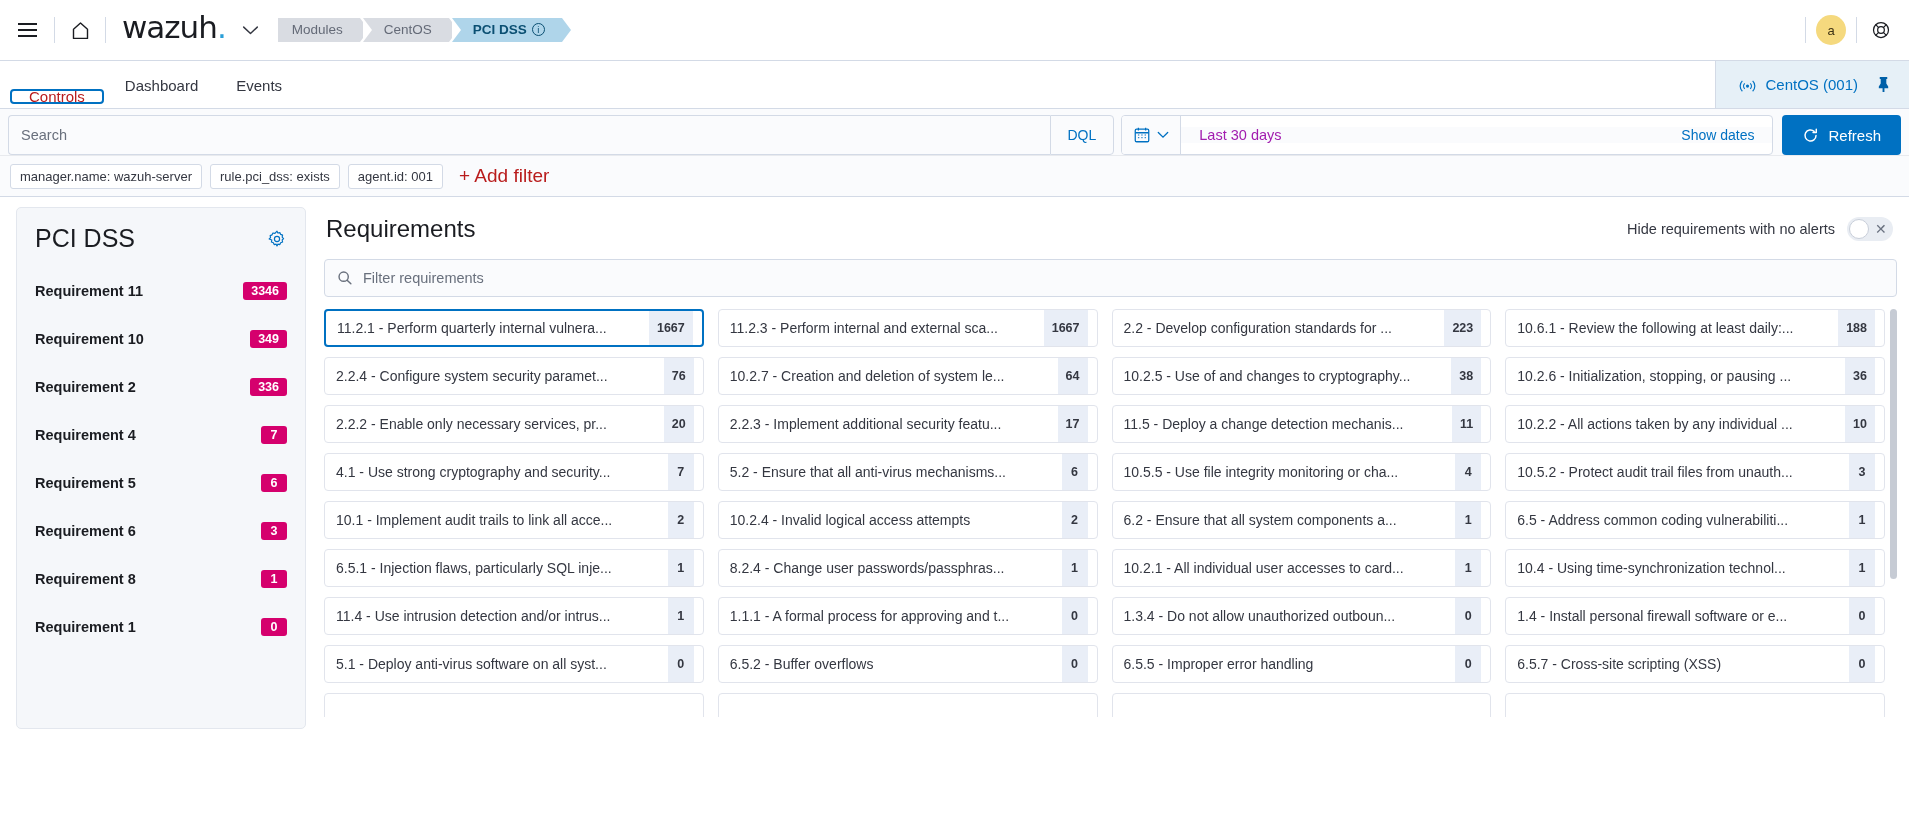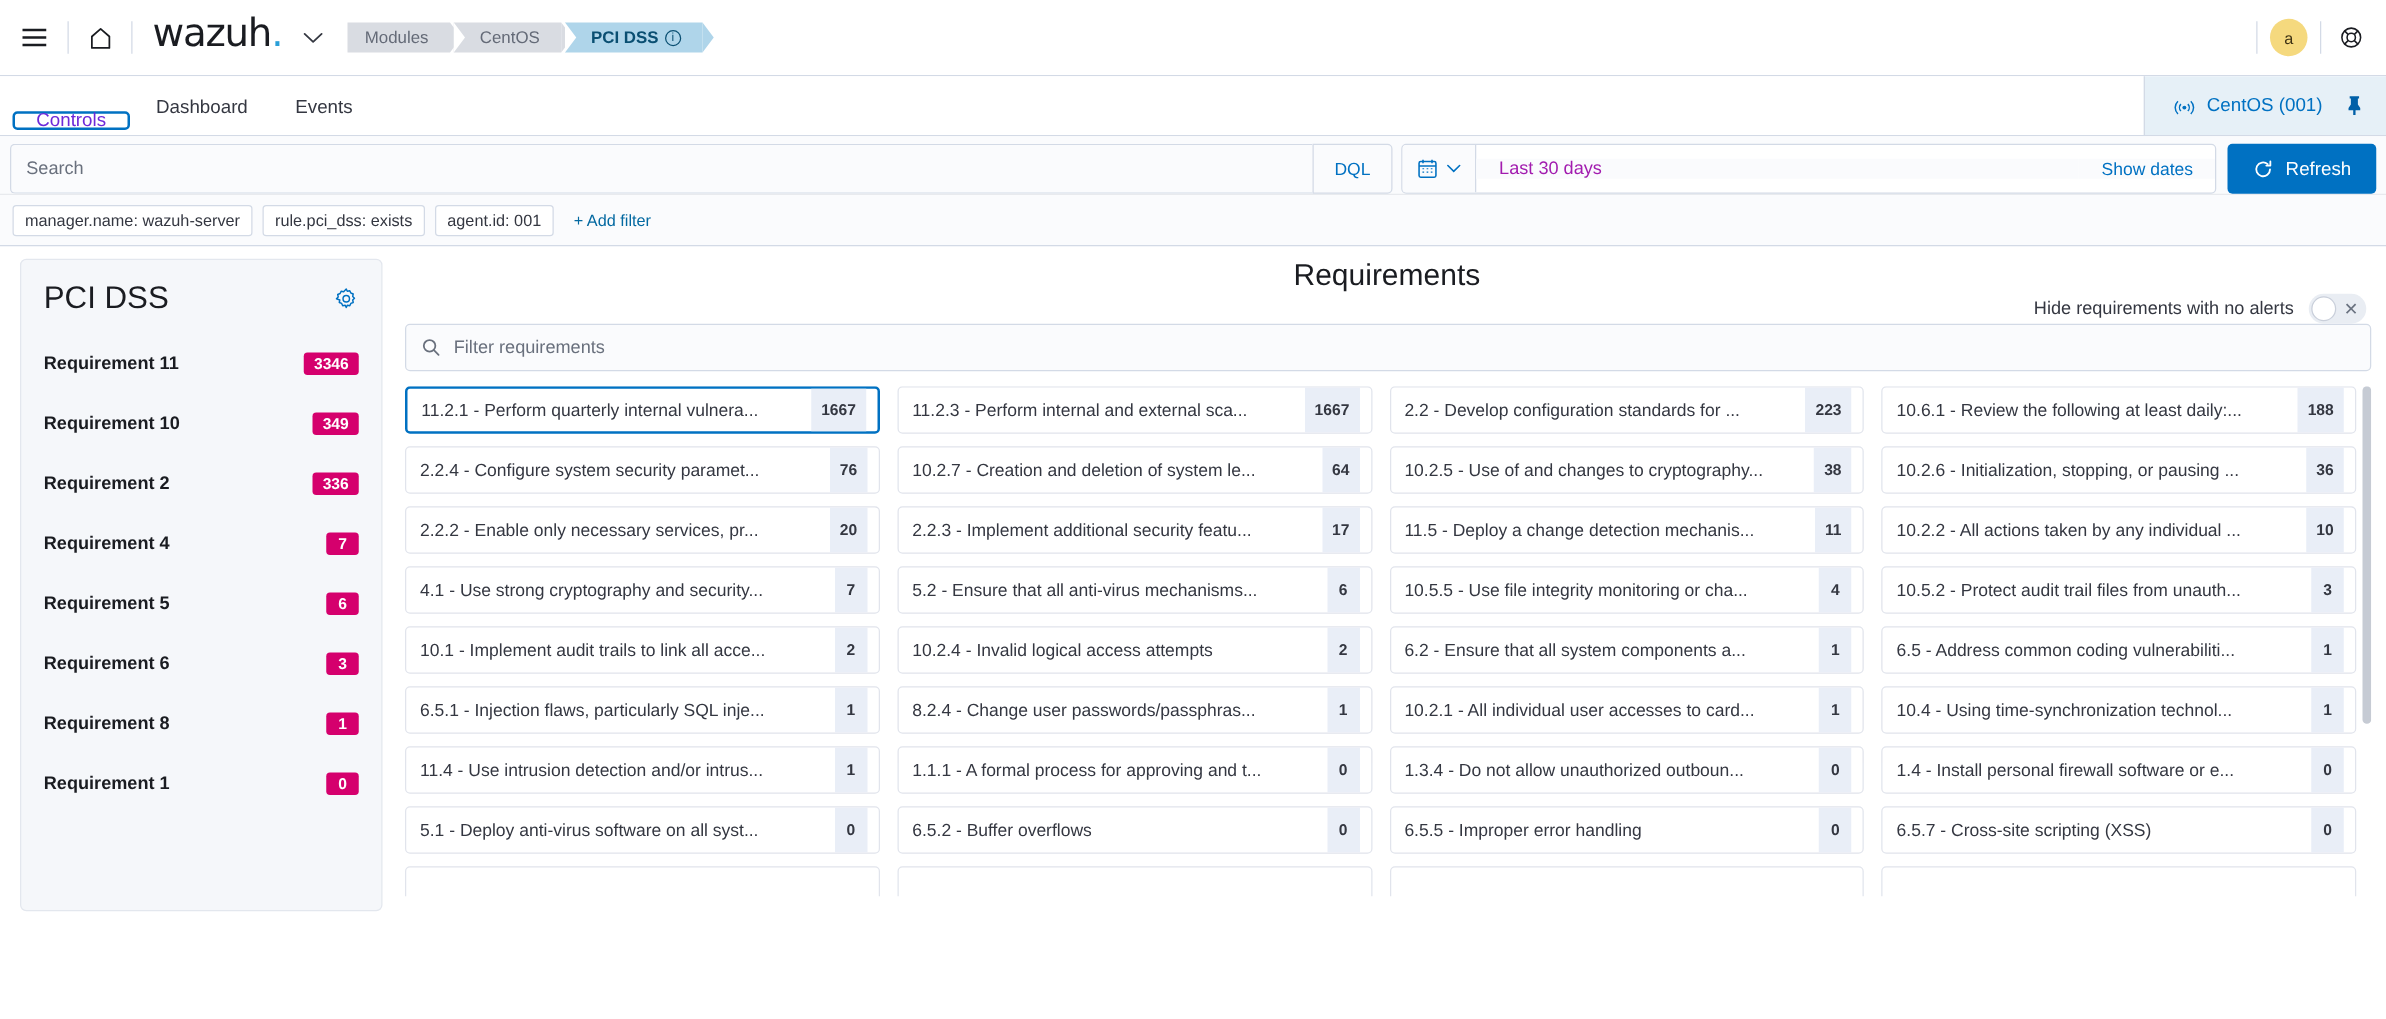--- a/index.html
+++ b/index.html
@@ -77,21 +77,21 @@
     height: 48px; display: flex; align-items: stretch;
     border-bottom: 1px solid #d3dae6; background: #fff;
     padding-left: 8px;
   }
   .tab {
     display: flex; align-items: center; padding: 0 17px;
     font-size: 15px; color: #343741; cursor: pointer;
     margin: 5px 2px 4px 2px;
   }
   .tab.active {
-    color: #6d28d9; border: 2px solid #0071c2; border-radius: 4px;
+    color: #b91c1c; border: 2px solid #0071c2; border-radius: 4px;
     font-weight: 400;
     margin-top: 28px;
   }
   .tabbar-right { margin-left: auto; display: flex; align-items: center; }
   .agent-pill {
     display: flex; align-items: center; gap: 8px;
     height: 100%; padding: 0 18px 0 22px;
     background: #e6f0f7; color: #0071c2; font-size: 15px;
     cursor: pointer;
     border-left: 1px solid #d3dae6;
@@ -151,21 +151,21 @@
     height: 41px; padding: 0 10px;
     background: #fafbfd; border-bottom: 1px solid #d3dae6;
   }
   .filter-pill {
     height: 25px; display: flex; align-items: center;
     padding: 0 9px; font-size: 13px; color: #343741;
     background: #fff; border: 1px solid #d3dae6; border-radius: 3px;
     cursor: pointer; white-space: nowrap;
   }
   .add-filter {
-    font-size: 13px; color: #0369a1; cursor: pointer; margin-left: 8px;
+    font-size: 19px; color: #b91c1c; cursor: pointer; margin-left: 8px;
   }
 
   
   .content { display: flex; padding: 10px 8px 0 16px; gap: 18px; height: calc(815px - 49px - 48px - 47px - 41px); }
 
   .sidebar {
     width: 290px; flex: none;
     background: #f5f7fa; border: 1px solid #e3e7ee; border-radius: 5px;
     padding: 16px 18px 10px 18px;
     height: 522px;
@@ -181,21 +181,21 @@
     height: 48px; cursor: pointer;
   }
   .req-label { font-size: 14.5px; font-weight: bold; color: #1a1c21; }
   .req-badge {
     background: #d5006d; color: #fff; font-size: 12.5px; font-weight: bold;
     border-radius: 3px; padding: 2px 8px; min-width: 26px; text-align: center;
   }
 
   .main { flex: 1; min-width: 0; padding-right: 4px; }
   .main-head {
-    display: flex; align-items: center; padding: 0 4px 0 2px; height: 44px; flex-direction: column;
+    display: flex; align-items: center; padding: 0 4px 0 2px; height: 44px;
   }
   .main-title { font-size: 24px; font-weight: 400; color: #1a1c21; }
   .hide-toggle-wrap { margin-left: auto; display: flex; align-items: center; gap: 12px; }
   .hide-label { font-size: 14.5px; color: #343741; }
   .switch {
     width: 46px; height: 24px; border-radius: 12px;
     background: #e9edf3; position: relative; cursor: pointer;
     display: flex; align-items: center;
   }
   .switch .knob {

